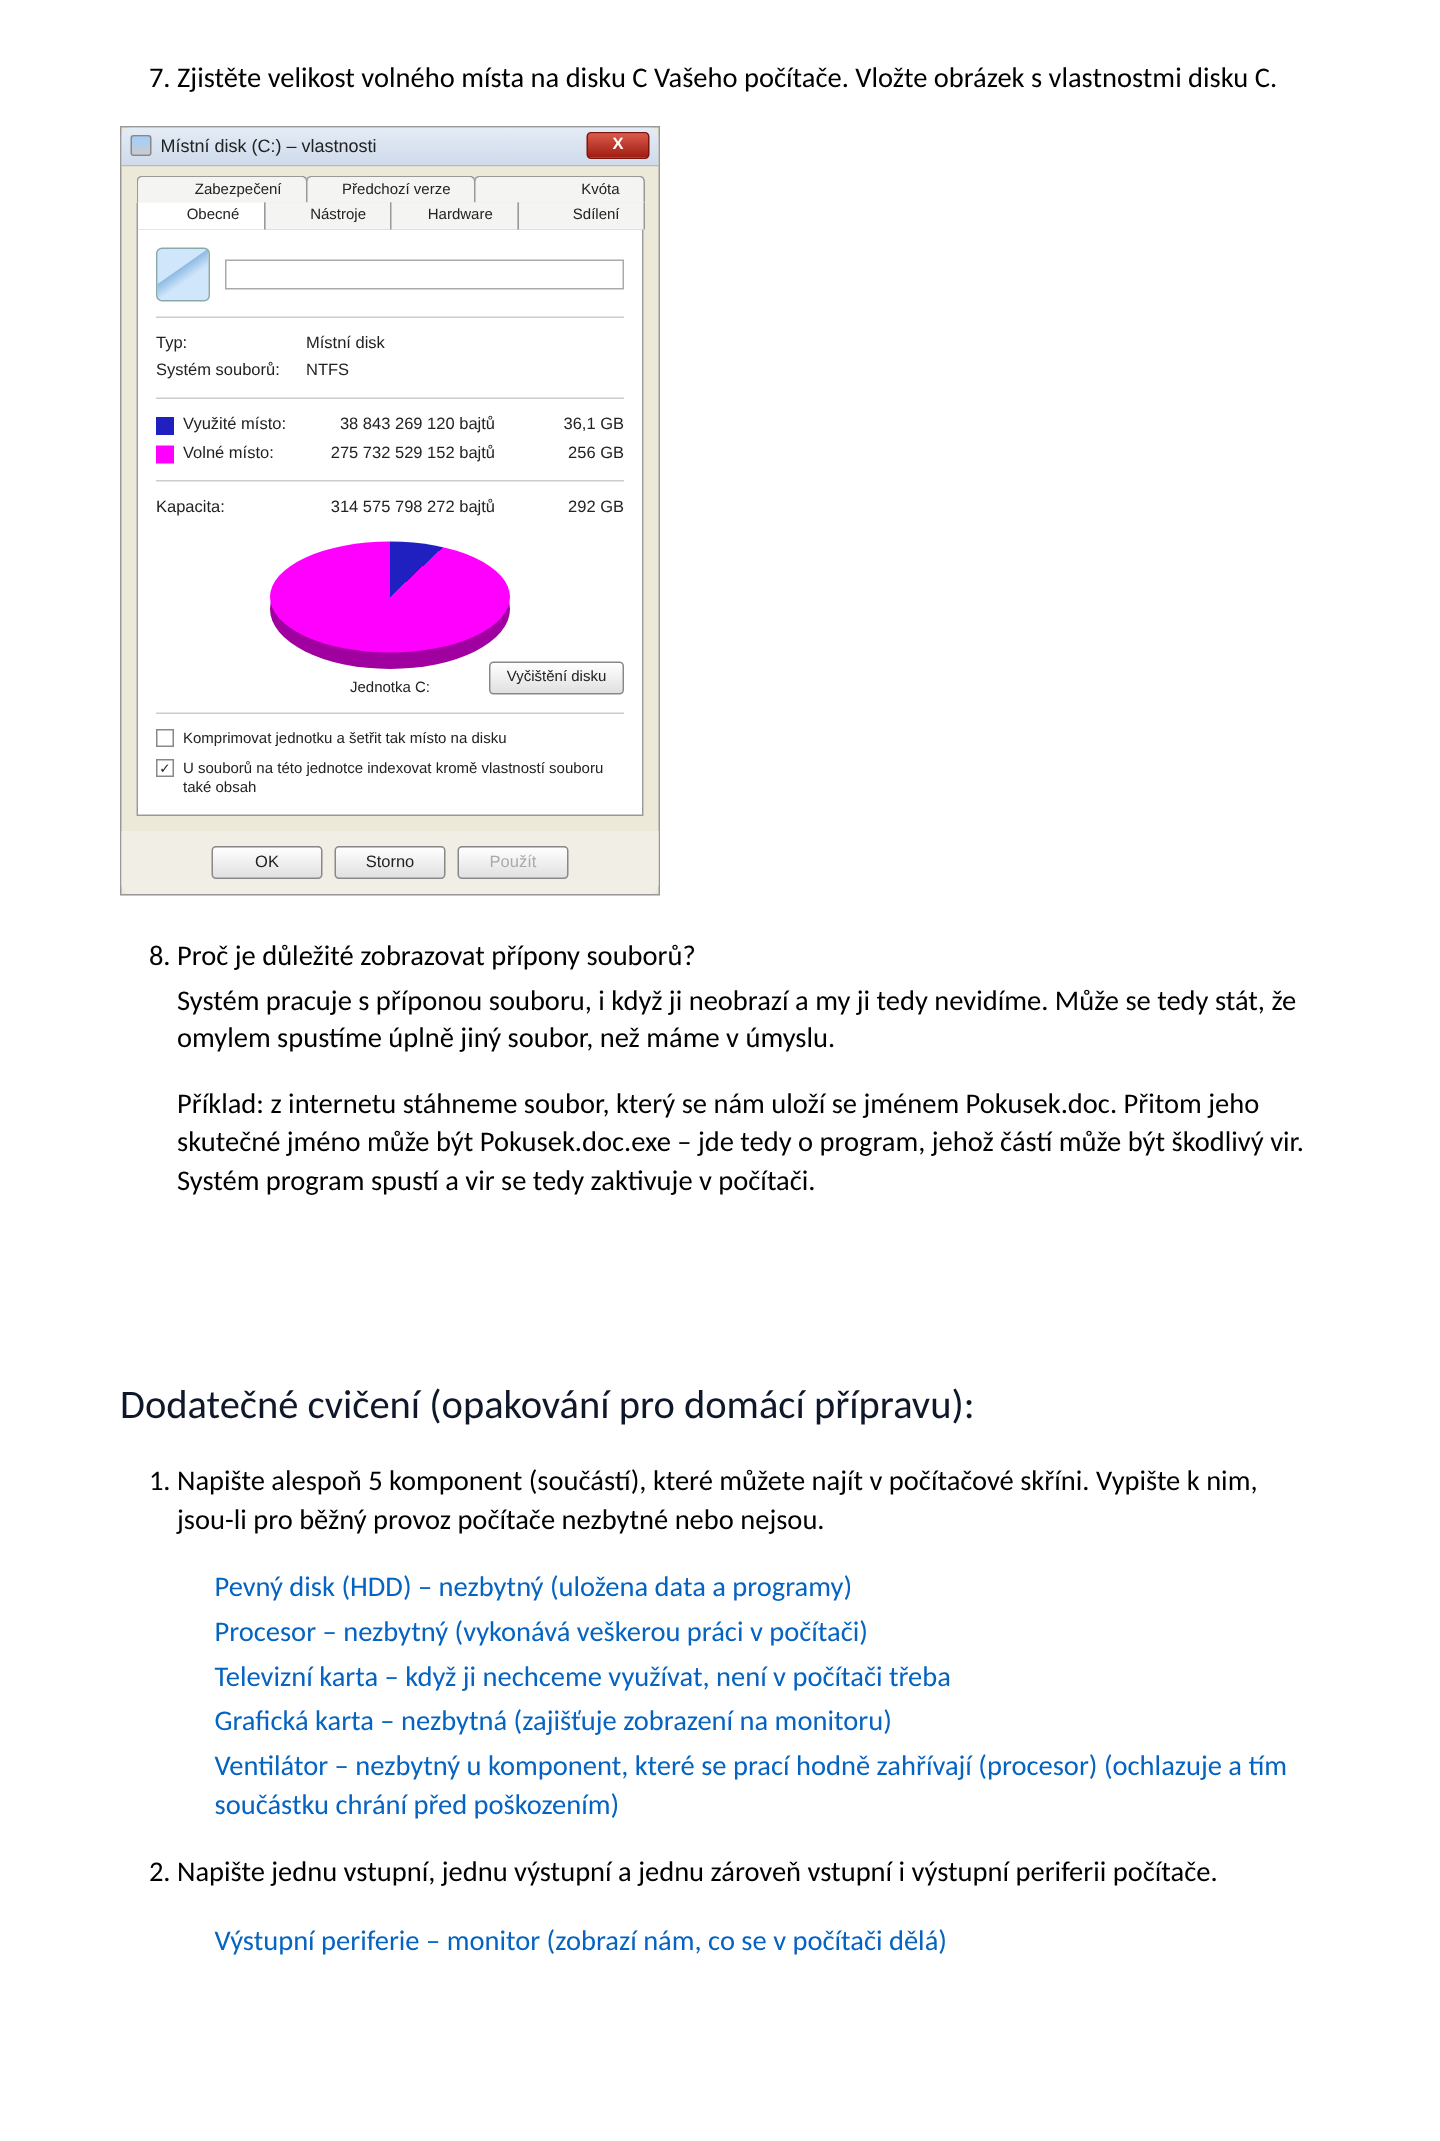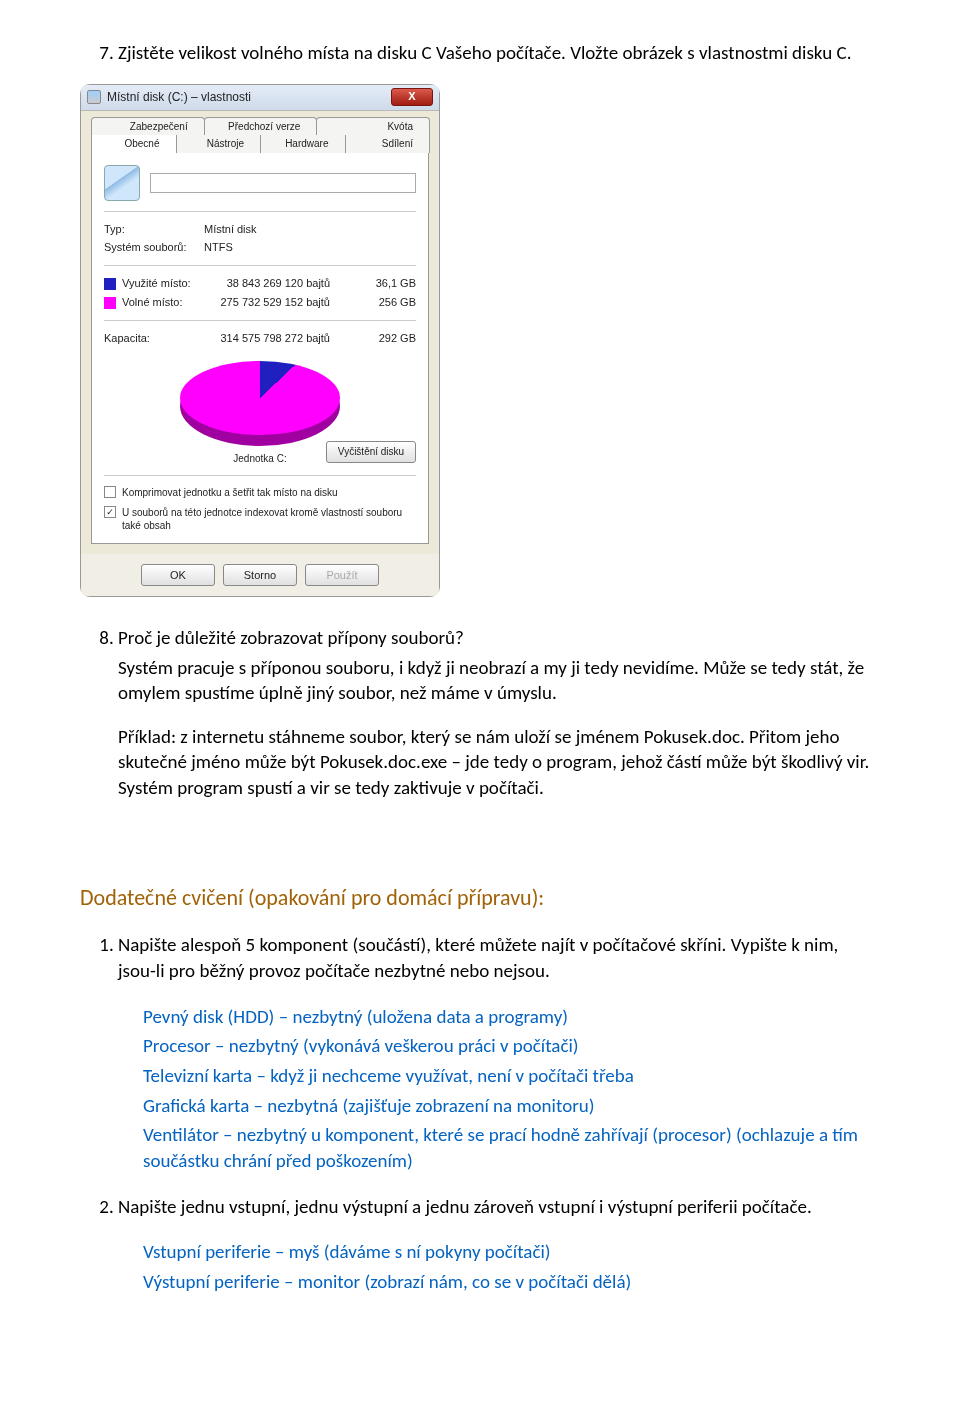--- a/index.html
+++ b/index.html
@@ -13,21 +13,21 @@
     background: #fff;
     width: 960px;
   }
   ol.main-list { list-style: decimal; padding-left: 38px; margin: 0; }
   ol.main-list > li { margin-bottom: 18px; }
   .screenshot-wrap { margin: 18px 0 28px -38px; }
   .dlg {
     width: 360px;
     background: #ece9d8;
     border: 1px solid #999;
-    border-radius: 10px;
+    border-radius: 0;
     font-family: Tahoma, Arial, sans-serif;
     font-size: 11px;
     color: #222;
     position: relative;
   }
   .dlg-titlebar {
     height: 26px;
     border-radius: 6px 6px 0 0;
     display: flex;
     align-items: center;
@@ -117,25 +117,25 @@
     border: 1px solid #888; border-radius: 3px;
     background: linear-gradient(#fff,#e0e0e0);
     text-align: center; line-height: 20px; font-size: 11px;
   }
   .dlg-btn.disabled { color: #aaa; }
 
   .answer-blue { color: #000000; }
   .bold { font-weight: bold; }
 
   h2.extras {
-    color: #a16207;
+    color: #0f172a;
     font-family: Calibri, Arial, sans-serif;
     font-weight: 400;
-    font-size: 22px;
-    margin: 64px 0 20px 0;
+    font-size: 27px;
+    margin: 100px 0 20px 0;
   }
   ol.extras-list { list-style: decimal; padding-left: 38px; margin: 0; }
   ol.extras-list > li { margin-bottom: 20px; }
   .answer-block { color: #0563c1; margin-top: 20px; margin-left: 25px; }
   .answer-block div { margin-bottom: 4px; }
 </style>
 </head>
 <body>
 
 <ol class="main-list" start="7">
@@ -243,17 +243,16 @@
       <div>Pevný disk (HDD) – nezbytný (uložena data a programy)</div>
       <div>Procesor – nezbytný (vykonává veškerou práci v počítači)</div>
       <div>Televizní karta – když ji nechceme využívat, není v počítači třeba</div>
       <div>Grafická karta – nezbytná (zajišťuje zobrazení na monitoru)</div>
       <div>Ventilátor – nezbytný u komponent, které se prací hodně zahřívají (procesor) (ochlazuje a tím součástku chrání před poškozením)</div>
     </div>
   </li>
   <li>
     <span>Napište jednu vstupní, jednu výstupní a jednu zároveň vstupní i výstupní periferii počítače.</span>
     <div class="answer-block">
-      <div>Vstupní periferie – myš (dáváme s ní pokyny počítači)</div>
       <div>Výstupní periferie – monitor (zobrazí nám, co se v počítači dělá)</div>
     </div>
   </li>
 </ol>
 
 </body></html>

